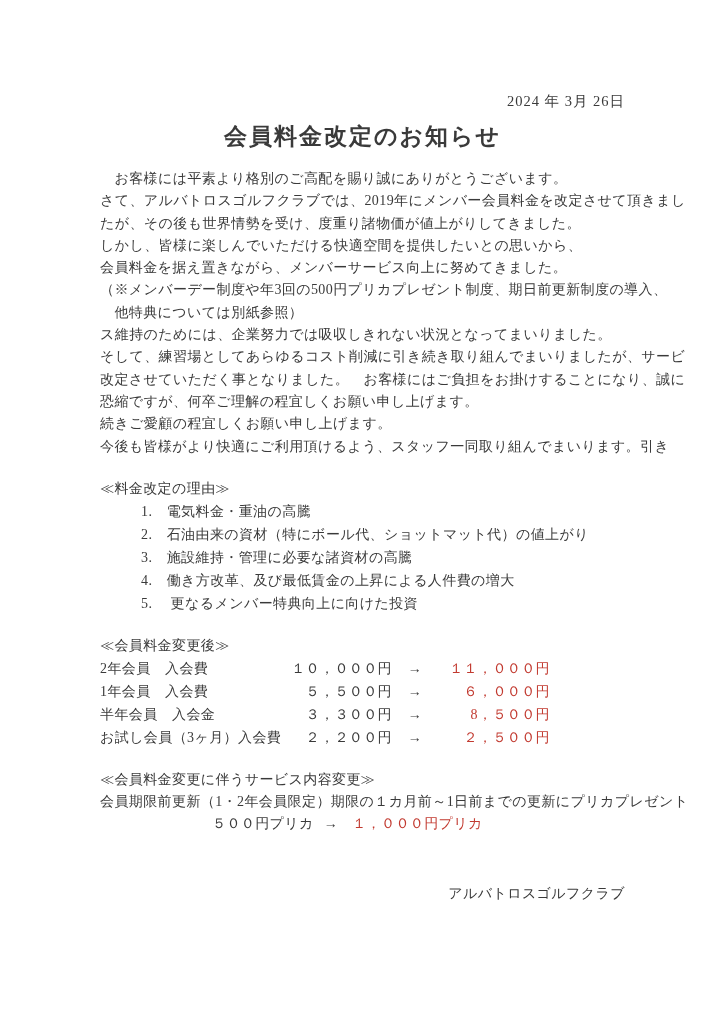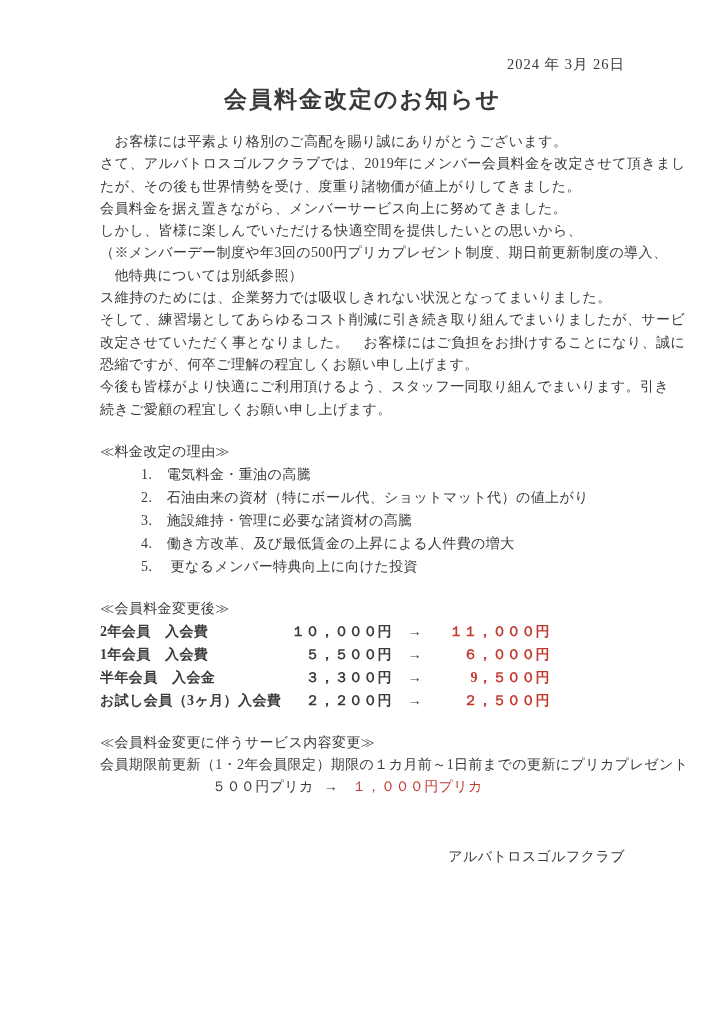--- a/index.html
+++ b/index.html
@@ -6,21 +6,21 @@
     --text-color:#3a3a3a;
     --accent-red:#c23a30;
     --page-bg:#ffffff;
   }
   html,body{margin:0;padding:0;background:#fff;}
   .page{
     position:relative;
     width:724px;height:1024px;
     background:var(--page-bg);
     box-sizing:border-box;
-    padding:55px 99px 0 100px;
+    padding:92px 99px 0 100px;
     overflow:hidden;
     font-family:"Liberation Serif","DejaVu Serif",serif;
     color:var(--text-color);
     font-size:14px;
     letter-spacing:0.4px;
   }
   .date{
     text-align:right;
     line-height:18px;
     font-size:14.5px;
@@ -45,21 +45,20 @@
     line-height:22px;
     white-space:pre;
   }
   .section{margin-top:20px;}
   .reasons .line{line-height:23px;margin-left:41px;}
   .fee-row{
     display:flex;
     align-items:baseline;
     line-height:23px;
     white-space:pre;
-    font-weight:bold;
   }
   .fee-label{width:186px;}
   .fee-old{width:106px;text-align:right;}
   .fee-arrow{width:46px;text-align:center;}
   .fee-new{width:112px;text-align:right;}
   .service .line{line-height:22.5px;}
   .service-change{
     line-height:22.5px;
     padding-left:112px;
     white-space:pre;
@@ -78,30 +77,30 @@
 <div class="page">
 
   <div class="date">2024 年 3月 26日</div>
 
   <div class="title">会員料金改定のお知らせ</div>
 
   <div class="body">
     <div class="line">　お客様には平素より格別のご高配を賜り誠にありがとうございます。</div>
     <div class="line">さて、アルバトロスゴルフクラブでは、2019年にメンバー会員料金を改定させて頂きまし</div>
     <div class="line">たが、その後も世界情勢を受け、度重り諸物価が値上がりしてきました。</div>
+    <div class="line">しかし、皆様に楽しんでいただける快適空間を提供したいとの思いから、</div>
     <div class="line">会員料金を据え置きながら、メンバーサービス向上に努めてきました。</div>
-    <div class="line">しかし、皆様に楽しんでいただける快適空間を提供したいとの思いから、</div>
     <div class="line">（※メンバーデー制度や年3回の500円プリカプレゼント制度、期日前更新制度の導入、</div>
     <div class="line">　他特典については別紙参照）</div>
     <div class="line">ス維持のためには、企業努力では吸収しきれない状況となってまいりました。</div>
     <div class="line">そして、練習場としてあらゆるコスト削減に引き続き取り組んでまいりましたが、サービ</div>
     <div class="line">改定させていただく事となりました。　お客様にはご負担をお掛けすることになり、誠に</div>
     <div class="line">恐縮ですが、何卒ご理解の程宜しくお願い申し上げます。</div>
+    <div class="line">続きご愛顧の程宜しくお願い申し上げます。</div>
     <div class="line">今後も皆様がより快適にご利用頂けるよう、スタッフ一同取り組んでまいります。引き</div>
-    <div class="line">続きご愛顧の程宜しくお願い申し上げます。</div>
   </div>
 
   <div class="section reasons">
     <div class="heading">≪料金改定の理由≫</div>
     <div class="line">1.　電気料金・重油の高騰</div>
     <div class="line">2.　石油由来の資材（特にボール代、ショットマット代）の値上がり</div>
     <div class="line">3.　施設維持・管理に必要な諸資材の高騰</div>
     <div class="line">4.　働き方改革、及び最低賃金の上昇による人件費の増大</div>
     <div class="line">5.　 更なるメンバー特典向上に向けた投資</div>
   </div>
@@ -117,21 +116,21 @@
     <div class="fee-row">
       <span class="fee-label">1年会員　入会費</span>
       <span class="fee-old">５，５００円</span>
       <span class="fee-arrow">→</span>
       <span class="fee-new red">６，０００円</span>
     </div>
     <div class="fee-row">
       <span class="fee-label">半年会員　入会金</span>
       <span class="fee-old">３，３００円</span>
       <span class="fee-arrow">→</span>
-      <span class="fee-new red">9，５００円</span>
+      <span class="fee-new red">8，５００円</span>
     </div>
     <div class="fee-row">
       <span class="fee-label">お試し会員（3ヶ月）入会費</span>
       <span class="fee-old">２，２００円</span>
       <span class="fee-arrow">→</span>
       <span class="fee-new red">２，５００円</span>
     </div>
   </div>
 
   <div class="section service">

